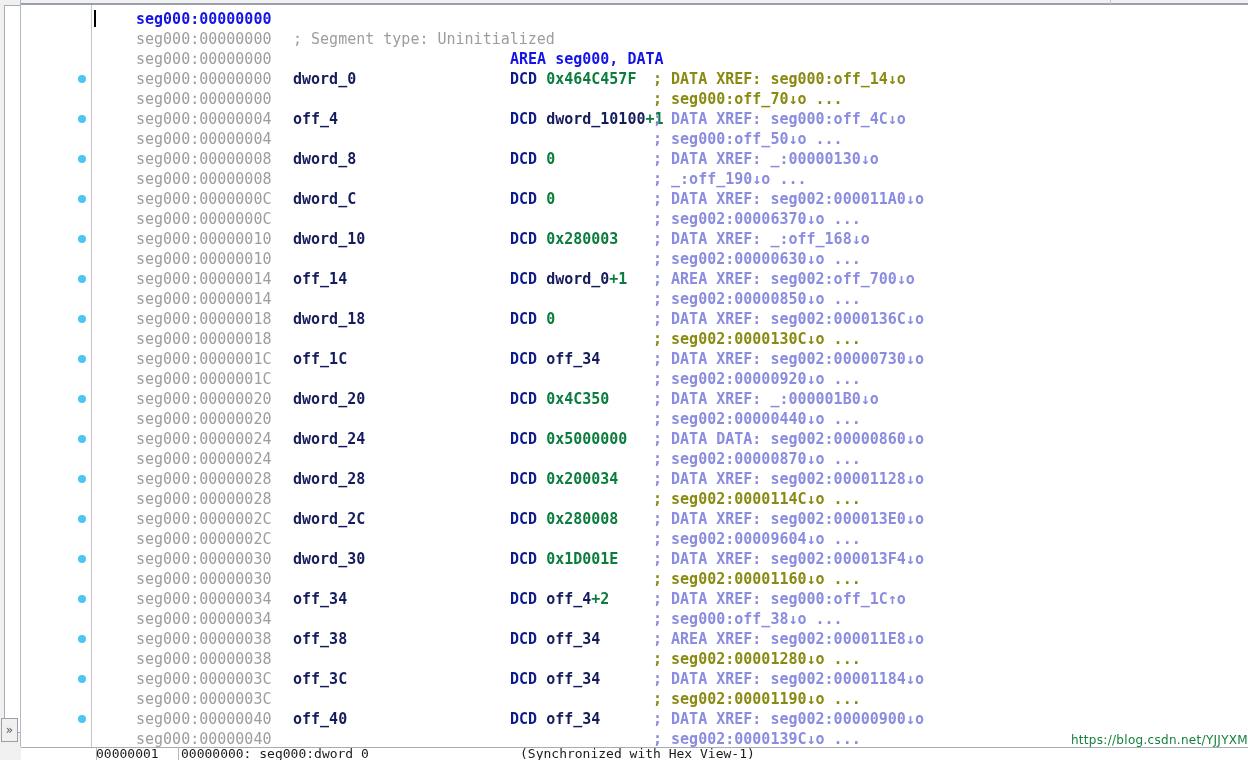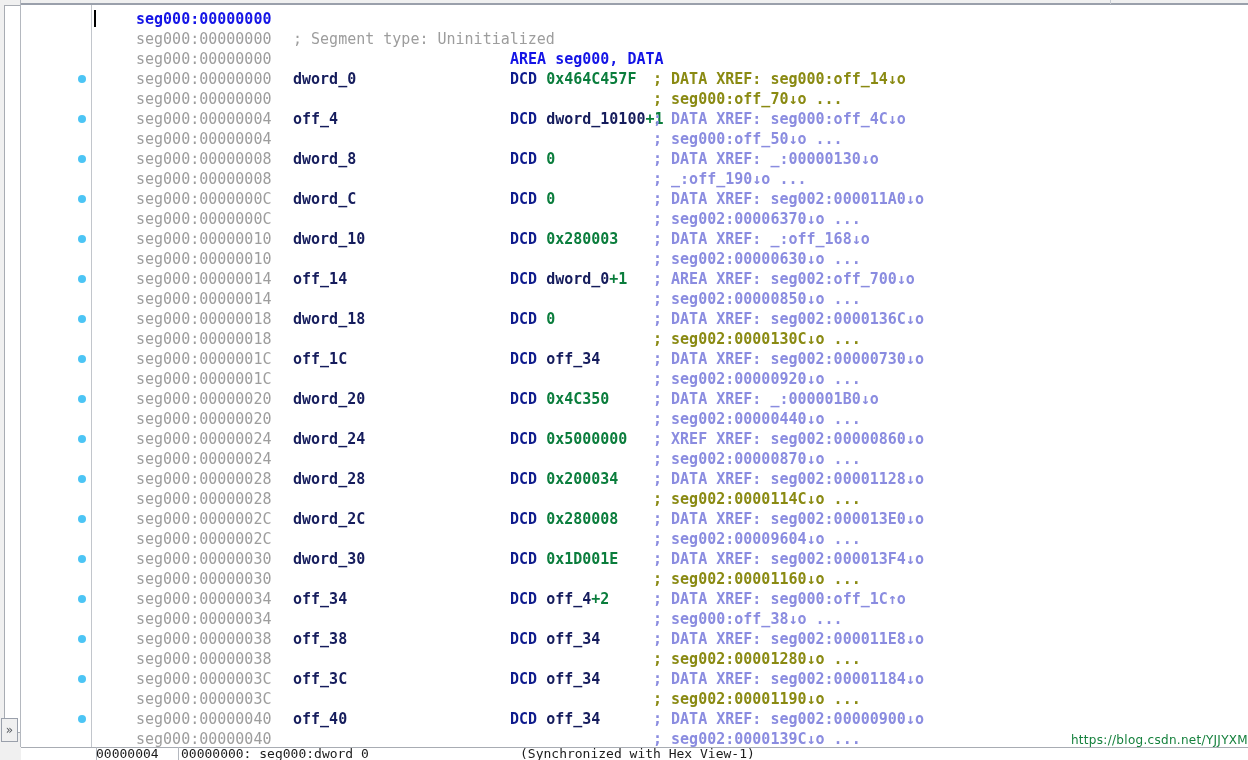--- a/index.html
+++ b/index.html
@@ -124,41 +124,41 @@
       <div class="row" style="top: 224px;"><span class="addr">seg000:00000010</span><span class="name">dword_10</span><span class="ops"><span>DCD </span><span class="v-num">0x280003</span></span><span class="cmt x-blue">; DATA XREF: _:off_168↓o</span></div>
       <div class="row" style="top: 244px;"><span class="addr">seg000:00000010</span><span class="cmt x-blue">; seg002:00000630↓o ...</span></div>
       <div class="row" style="top: 264px;"><span class="addr">seg000:00000014</span><span class="name">off_14</span><span class="ops"><span>DCD </span><span class="v-sym">dword_0</span><span class="v-num">+1</span></span><span class="cmt x-blue">; AREA XREF: seg002:off_700↓o</span></div>
       <div class="row" style="top: 284px;"><span class="addr">seg000:00000014</span><span class="cmt x-blue">; seg002:00000850↓o ...</span></div>
       <div class="row" style="top: 304px;"><span class="addr">seg000:00000018</span><span class="name">dword_18</span><span class="ops"><span>DCD </span><span class="v-num">0</span></span><span class="cmt x-blue">; DATA XREF: seg002:0000136C↓o</span></div>
       <div class="row" style="top: 324px;"><span class="addr">seg000:00000018</span><span class="cmt x-olive">; seg002:0000130C↓o ...</span></div>
       <div class="row" style="top: 344px;"><span class="addr">seg000:0000001C</span><span class="name">off_1C</span><span class="ops"><span>DCD </span><span class="v-sym">off_34</span></span><span class="cmt x-blue">; DATA XREF: seg002:00000730↓o</span></div>
       <div class="row" style="top: 364px;"><span class="addr">seg000:0000001C</span><span class="cmt x-blue">; seg002:00000920↓o ...</span></div>
       <div class="row" style="top: 384px;"><span class="addr">seg000:00000020</span><span class="name">dword_20</span><span class="ops"><span>DCD </span><span class="v-num">0x4C350</span></span><span class="cmt x-blue">; DATA XREF: _:000001B0↓o</span></div>
       <div class="row" style="top: 404px;"><span class="addr">seg000:00000020</span><span class="cmt x-blue">; seg002:00000440↓o ...</span></div>
-      <div class="row" style="top: 424px;"><span class="addr">seg000:00000024</span><span class="name">dword_24</span><span class="ops"><span>DCD </span><span class="v-num">0x5000000</span></span><span class="cmt x-blue">; XREF XREF: seg002:00000860↓o</span></div>
+      <div class="row" style="top: 424px;"><span class="addr">seg000:00000024</span><span class="name">dword_24</span><span class="ops"><span>DCD </span><span class="v-num">0x5000000</span></span><span class="cmt x-blue">; DATA DATA: seg002:00000860↓o</span></div>
       <div class="row" style="top: 444px;"><span class="addr">seg000:00000024</span><span class="cmt x-blue">; seg002:00000870↓o ...</span></div>
       <div class="row" style="top: 464px;"><span class="addr">seg000:00000028</span><span class="name">dword_28</span><span class="ops"><span>DCD </span><span class="v-num">0x200034</span></span><span class="cmt x-blue">; DATA XREF: seg002:00001128↓o</span></div>
       <div class="row" style="top: 484px;"><span class="addr">seg000:00000028</span><span class="cmt x-olive">; seg002:0000114C↓o ...</span></div>
       <div class="row" style="top: 504px;"><span class="addr">seg000:0000002C</span><span class="name">dword_2C</span><span class="ops"><span>DCD </span><span class="v-num">0x280008</span></span><span class="cmt x-blue">; DATA XREF: seg002:000013E0↓o</span></div>
       <div class="row" style="top: 524px;"><span class="addr">seg000:0000002C</span><span class="cmt x-blue">; seg002:00009604↓o ...</span></div>
       <div class="row" style="top: 544px;"><span class="addr">seg000:00000030</span><span class="name">dword_30</span><span class="ops"><span>DCD </span><span class="v-num">0x1D001E</span></span><span class="cmt x-blue">; DATA XREF: seg002:000013F4↓o</span></div>
       <div class="row" style="top: 564px;"><span class="addr">seg000:00000030</span><span class="cmt x-olive">; seg002:00001160↓o ...</span></div>
       <div class="row" style="top: 584px;"><span class="addr">seg000:00000034</span><span class="name">off_34</span><span class="ops"><span>DCD </span><span class="v-sym">off_4</span><span class="v-num">+2</span></span><span class="cmt x-blue">; DATA XREF: seg000:off_1C↑o</span></div>
       <div class="row" style="top: 604px;"><span class="addr">seg000:00000034</span><span class="cmt x-blue">; seg000:off_38↓o ...</span></div>
-      <div class="row" style="top: 624px;"><span class="addr">seg000:00000038</span><span class="name">off_38</span><span class="ops"><span>DCD </span><span class="v-sym">off_34</span></span><span class="cmt x-blue">; DATA XREF: seg002:000011E8↓o</span></div>
+      <div class="row" style="top: 624px;"><span class="addr">seg000:00000038</span><span class="name">off_38</span><span class="ops"><span>DCD </span><span class="v-sym">off_34</span></span><span class="cmt x-blue">; AREA XREF: seg002:000011E8↓o</span></div>
       <div class="row" style="top: 644px;"><span class="addr">seg000:00000038</span><span class="cmt x-olive">; seg002:00001280↓o ...</span></div>
       <div class="row" style="top: 664px;"><span class="addr">seg000:0000003C</span><span class="name">off_3C</span><span class="ops"><span>DCD </span><span class="v-sym">off_34</span></span><span class="cmt x-blue">; DATA XREF: seg002:00001184↓o</span></div>
       <div class="row" style="top: 684px;"><span class="addr">seg000:0000003C</span><span class="cmt x-olive">; seg002:00001190↓o ...</span></div>
       <div class="row" style="top: 704px;"><span class="addr">seg000:00000040</span><span class="name">off_40</span><span class="ops"><span>DCD </span><span class="v-sym">off_34</span></span><span class="cmt x-blue">; DATA XREF: seg002:00000900↓o</span></div>
       <div class="row" style="top: 724px;"><span class="addr">seg000:00000040</span><span class="cmt x-blue">; seg002:0000139C↓o ...</span></div>
     </div>
 
   <div class="statusbar">
     <div class="sb-line"></div>
     <div class="sb-div" style="left:96px"></div>
-    <div class="sb-cellA">00000004</div>
+    <div class="sb-cellA">00000001</div>
     <div class="sb-div" style="left:178px"></div>
     <div class="sb-cellB">00000000: seg000:dword_0</div>
     <div class="sb-cellC">(Synchronized with Hex View-1)</div>
   </div>
 
   <div class="watermark">https://blog.csdn.net/YJJYXM</div>
 </div>
 
 </body></html>

